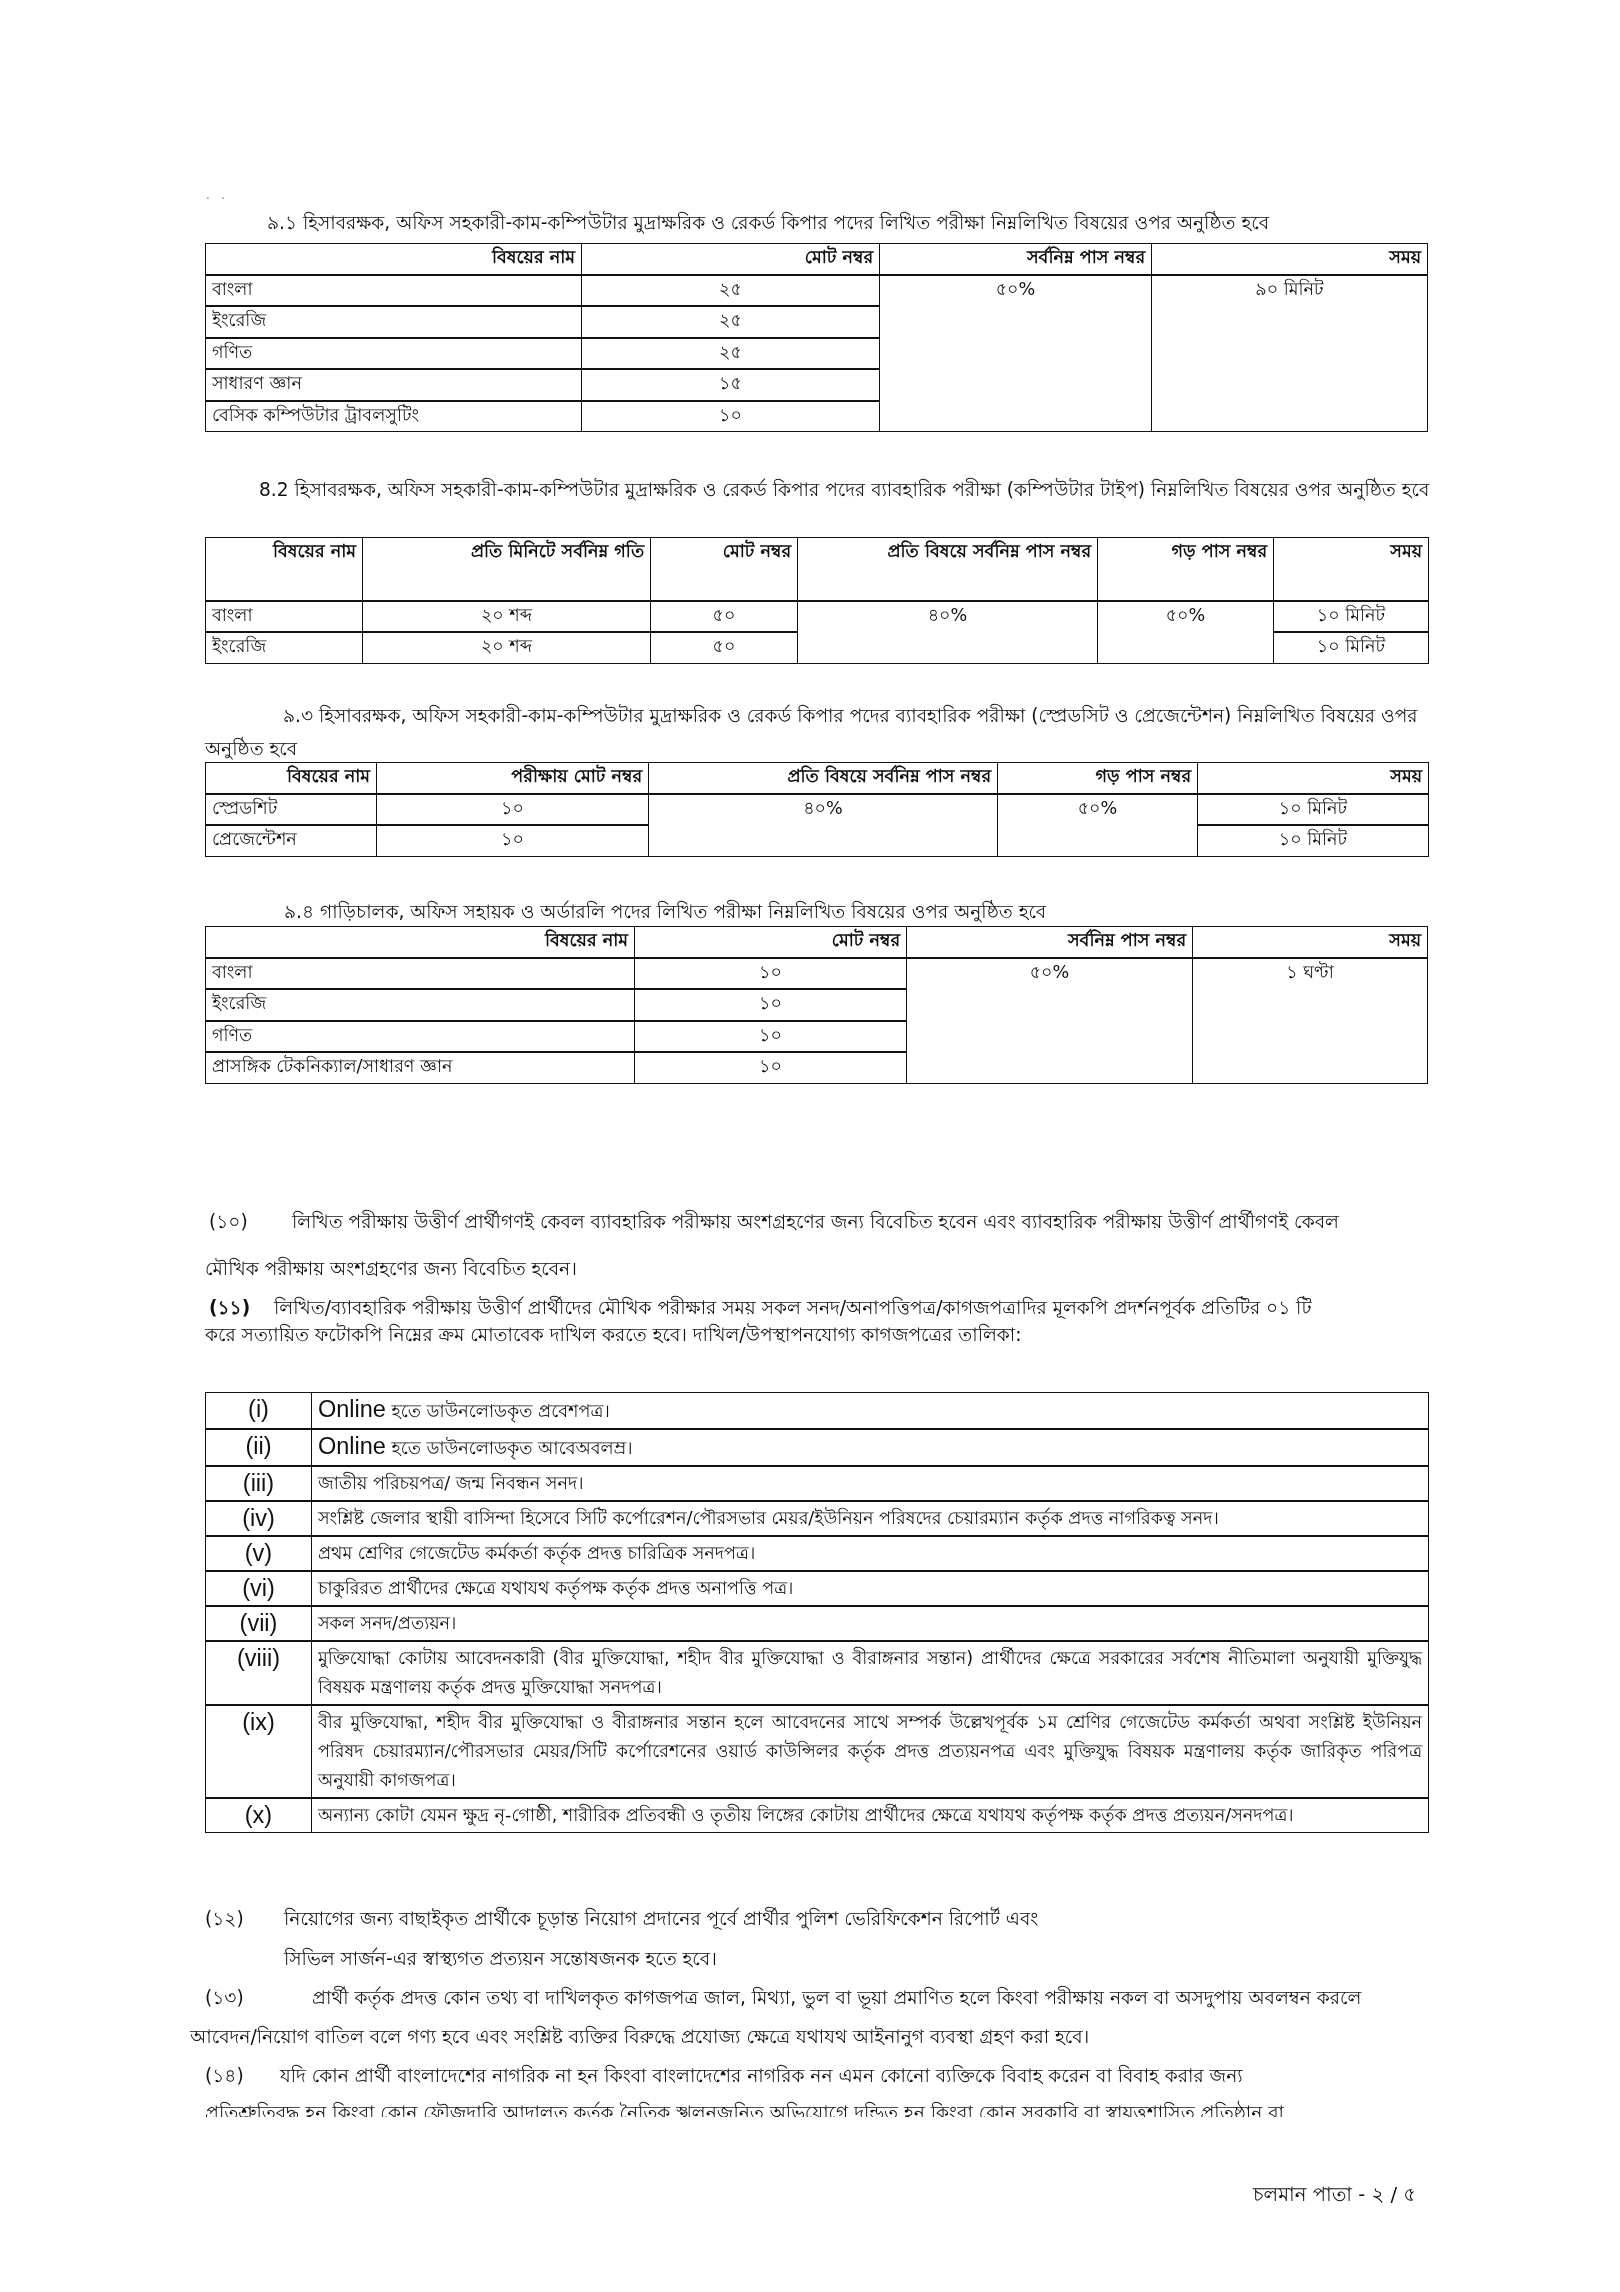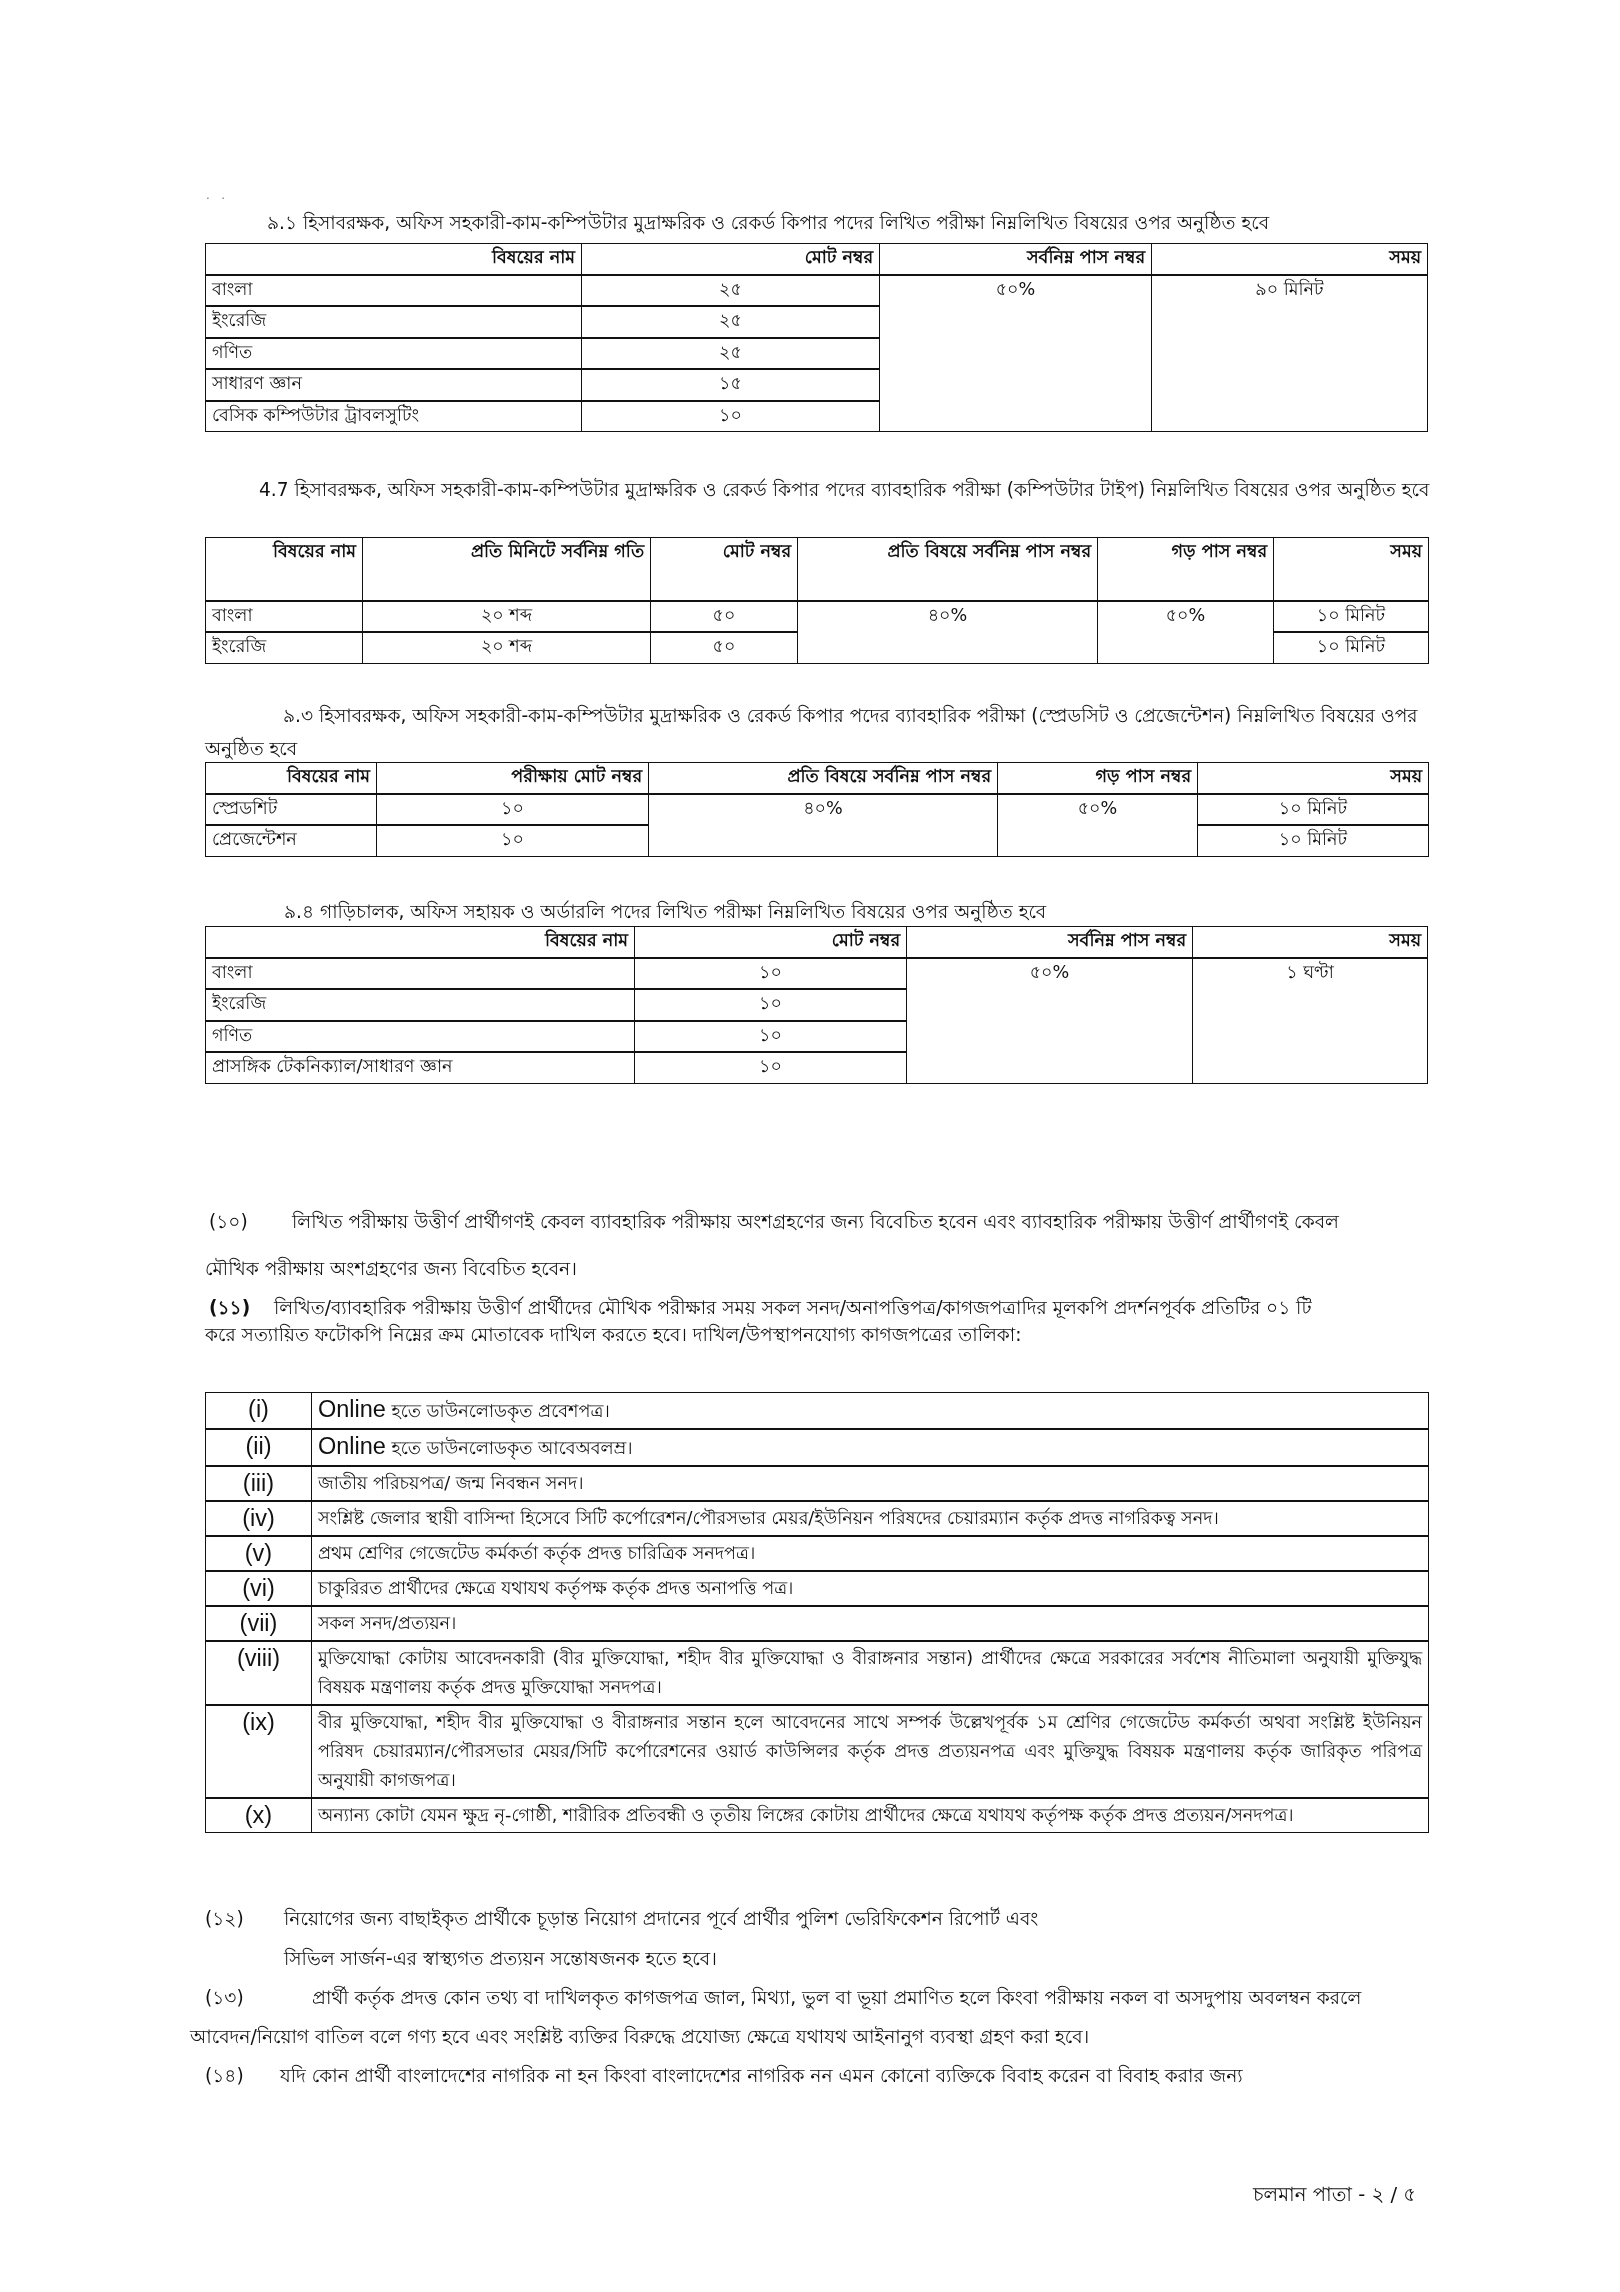--- a/index.html
+++ b/index.html
@@ -70,21 +70,21 @@
       <td class="l">সাধারণ জ্ঞান</td>
       <td class="c">১৫</td>
     </tr>
     <tr class="thick-top">
       <td class="l">বেসিক কম্পিউটার ট্রাবলসুটিং</td>
       <td class="c">১০</td>
     </tr>
   </tbody>
     </table>
 
-  <div class="abs para" style="left:205px; top:473px; width:1225px; text-indent:54px;">4.7 হিসাবরক্ষক, অফিস সহকারী-কাম-কম্পিউটার মুদ্রাক্ষরিক ও রেকর্ড কিপার পদের ব্যাবহারিক পরীক্ষা (কম্পিউটার টাইপ) নিম্নলিখিত বিষয়ের ওপর অনুষ্ঠিত হবে</div>
+  <div class="abs para" style="left:205px; top:473px; width:1225px; text-indent:54px;">8.2 হিসাবরক্ষক, অফিস সহকারী-কাম-কম্পিউটার মুদ্রাক্ষরিক ও রেকর্ড কিপার পদের ব্যাবহারিক পরীক্ষা (কম্পিউটার টাইপ) নিম্নলিখিত বিষয়ের ওপর অনুষ্ঠিত হবে</div>
   <table class="doc" style="left:205px; top:537px; width:1223px;">
     <colgroup>
         <col style="width:157px">
         <col style="width:288px">
         <col style="width:147px">
         <col style="width:300px">
         <col style="width:176px">
         <col style="width:155px">
       </colgroup>
     <tbody>
@@ -242,16 +242,17 @@
   <div class="abs txt" style="left:205px; top:1905px;">(১২)</div>
   <div class="abs txt" style="left:284px; top:1905px;">নিয়োগের জন্য বাছাইকৃত প্রার্থীকে চূড়ান্ত নিয়োগ প্রদানের পূর্বে প্রার্থীর পুলিশ ভেরিফিকেশন রিপোর্ট এবং</div>
   <div class="abs txt" style="left:284px; top:1945px;">সিভিল সার্জন-এর স্বাস্থ্যগত প্রত্যয়ন সন্তোষজনক হতে হবে।</div>
 
   <div class="abs txt" style="left:205px; top:1984px;">(১৩)</div>
   <div class="abs txt" style="left:276px; top:1984px;margin-left:36px;">প্রার্থী কর্তৃক প্রদত্ত কোন তথ্য বা দাখিলকৃত কাগজপত্র জাল, মিথ্যা, ভুল বা ভূয়া প্রমাণিত হলে কিংবা পরীক্ষায় নকল বা অসদুপায় অবলম্বন করলে</div>
   <div class="abs txt" style="left:190px; top:2023px;">আবেদন/নিয়োগ বাতিল বলে গণ্য হবে এবং সংশ্লিষ্ট ব্যক্তির বিরুদ্ধে প্রযোজ্য ক্ষেত্রে যথাযথ আইনানুগ ব্যবস্থা গ্রহণ করা হবে।</div>
 
   <div class="abs txt" style="left:205px; top:2062px;">(১৪)</div>
   <div class="abs txt" style="left:280px; top:2062px;">যদি কোন প্রার্থী বাংলাদেশের নাগরিক না হন কিংবা বাংলাদেশের নাগরিক নন এমন কোনো ব্যক্তিকে বিবাহ করেন বা বিবাহ করার জন্য</div>
+  <div class="abs txt clip" style="left:205px; top:2099px;">প্রতিশ্রুতিবদ্ধ হন কিংবা কোন ফৌজদারি আদালত কর্তৃক নৈতিক স্খলনজনিত অভিযোগে দন্ডিত হন কিংবা কোন সরকারি বা স্বায়ত্তশাসিত প্রতিষ্ঠান বা</div>
 
   <div class="abs footer" style="left:1253px; top:2180px;">চলমান পাতা - ২ / ৫</div>
 </div>
 
 
 </body></html>

